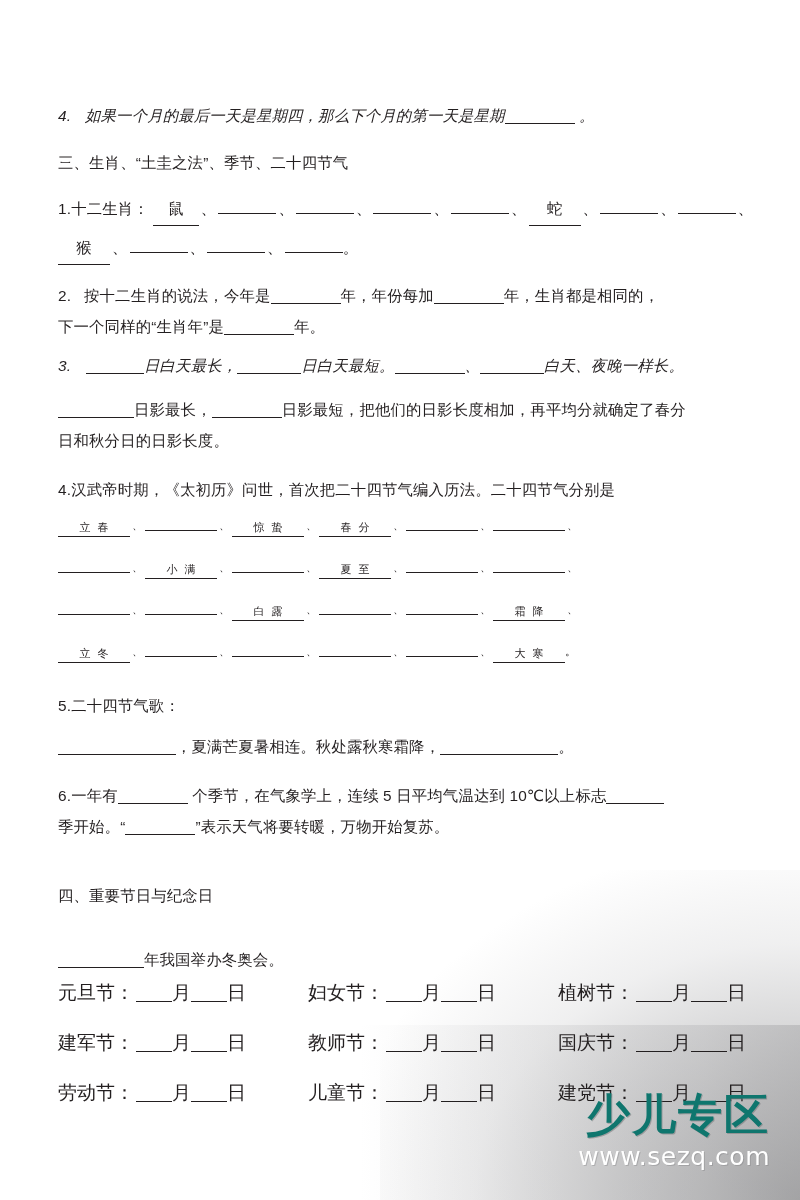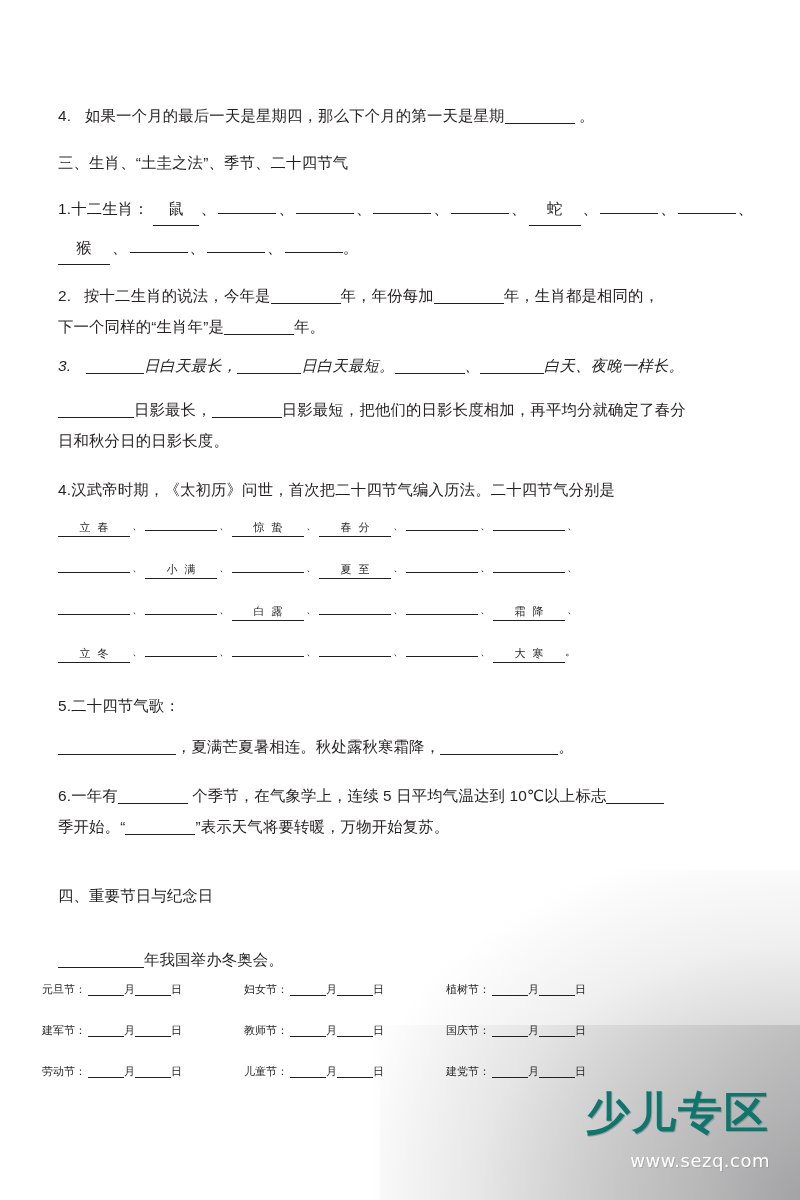--- a/index.html
+++ b/index.html
@@ -92,22 +92,22 @@
     text-align: center;
     letter-spacing: 7px;
     text-indent: 7px;
     padding-bottom: 1px;
     vertical-align: -2px;
   }
 
   
   .fest-table {
     position: absolute;
-    left: 42px;
-    font-size: 11px;
+    left: 58px;
+    font-size: 19px;
     border-collapse: collapse;
   }
   .fest-table td {
     padding: 0 0 24px 0;
     white-space: nowrap;
     vertical-align: bottom;
   }
   .fest-col-gap { width: 62px; }
   .fest-name { padding-right: 2px; }
 
@@ -124,37 +124,37 @@
     font-family: "DejaVu Sans", "Liberation Sans", sans-serif;
     font-size: 44px;
     font-weight: 700;
     color: #0f766e;
     letter-spacing: 2px;
     line-height: 1;
     text-shadow: 1px 1px 0 rgba(120,120,122,0.55);
   }
   #wm-url {
     font-family: "DejaVu Sans", "Liberation Sans", sans-serif;
-    font-size: 18px;
+    font-size: 25px;
     color: #ffffff;
     letter-spacing: 0.5px;
     line-height: 1.25;
-    margin-top: 15px;
+    margin-top: 4px;
     text-shadow: 1px 1px 0 rgba(120,120,122,0.35);
   }
 </style>
 </head>
 <body>
 
 <div id="corner-shade"></div>
 <div id="corner-shade-2"></div>
 
 <div id="page">
 
-  <div class="para" style="top:100px;">
+  <div class="para" style="top:100px;font-style:italic;">
     <span>4.</span>
     <span style="display:inline-block;width:5px;"></span>
     <span>如果一个月的最后一天是星期四，那么下个月的第一天是星期</span><span class="bl w70"></span>
     <span>。</span>
   </div>
 
   <div class="para" style="top:147px;">三、生肖、“土圭之法”、季节、二十四节气</div>
 
   <div class="para" style="top:193px;">
     <span>1.十二生肖：</span><span style="display:inline-block;width:4px;"></span><span class="ans w40">鼠</span><span class="sep">、</span><span class="ans w52"></span><span class="sep">、</span><span class="ans w52"></span><span class="sep">、</span><span class="ans w52"></span><span class="sep">、</span><span class="ans w52"></span><span class="sep">、</span><span class="ans w46">蛇</span><span class="sep">、</span><span class="ans w52"></span><span class="sep">、</span><span class="ans w52"></span><span class="sep">、</span>

